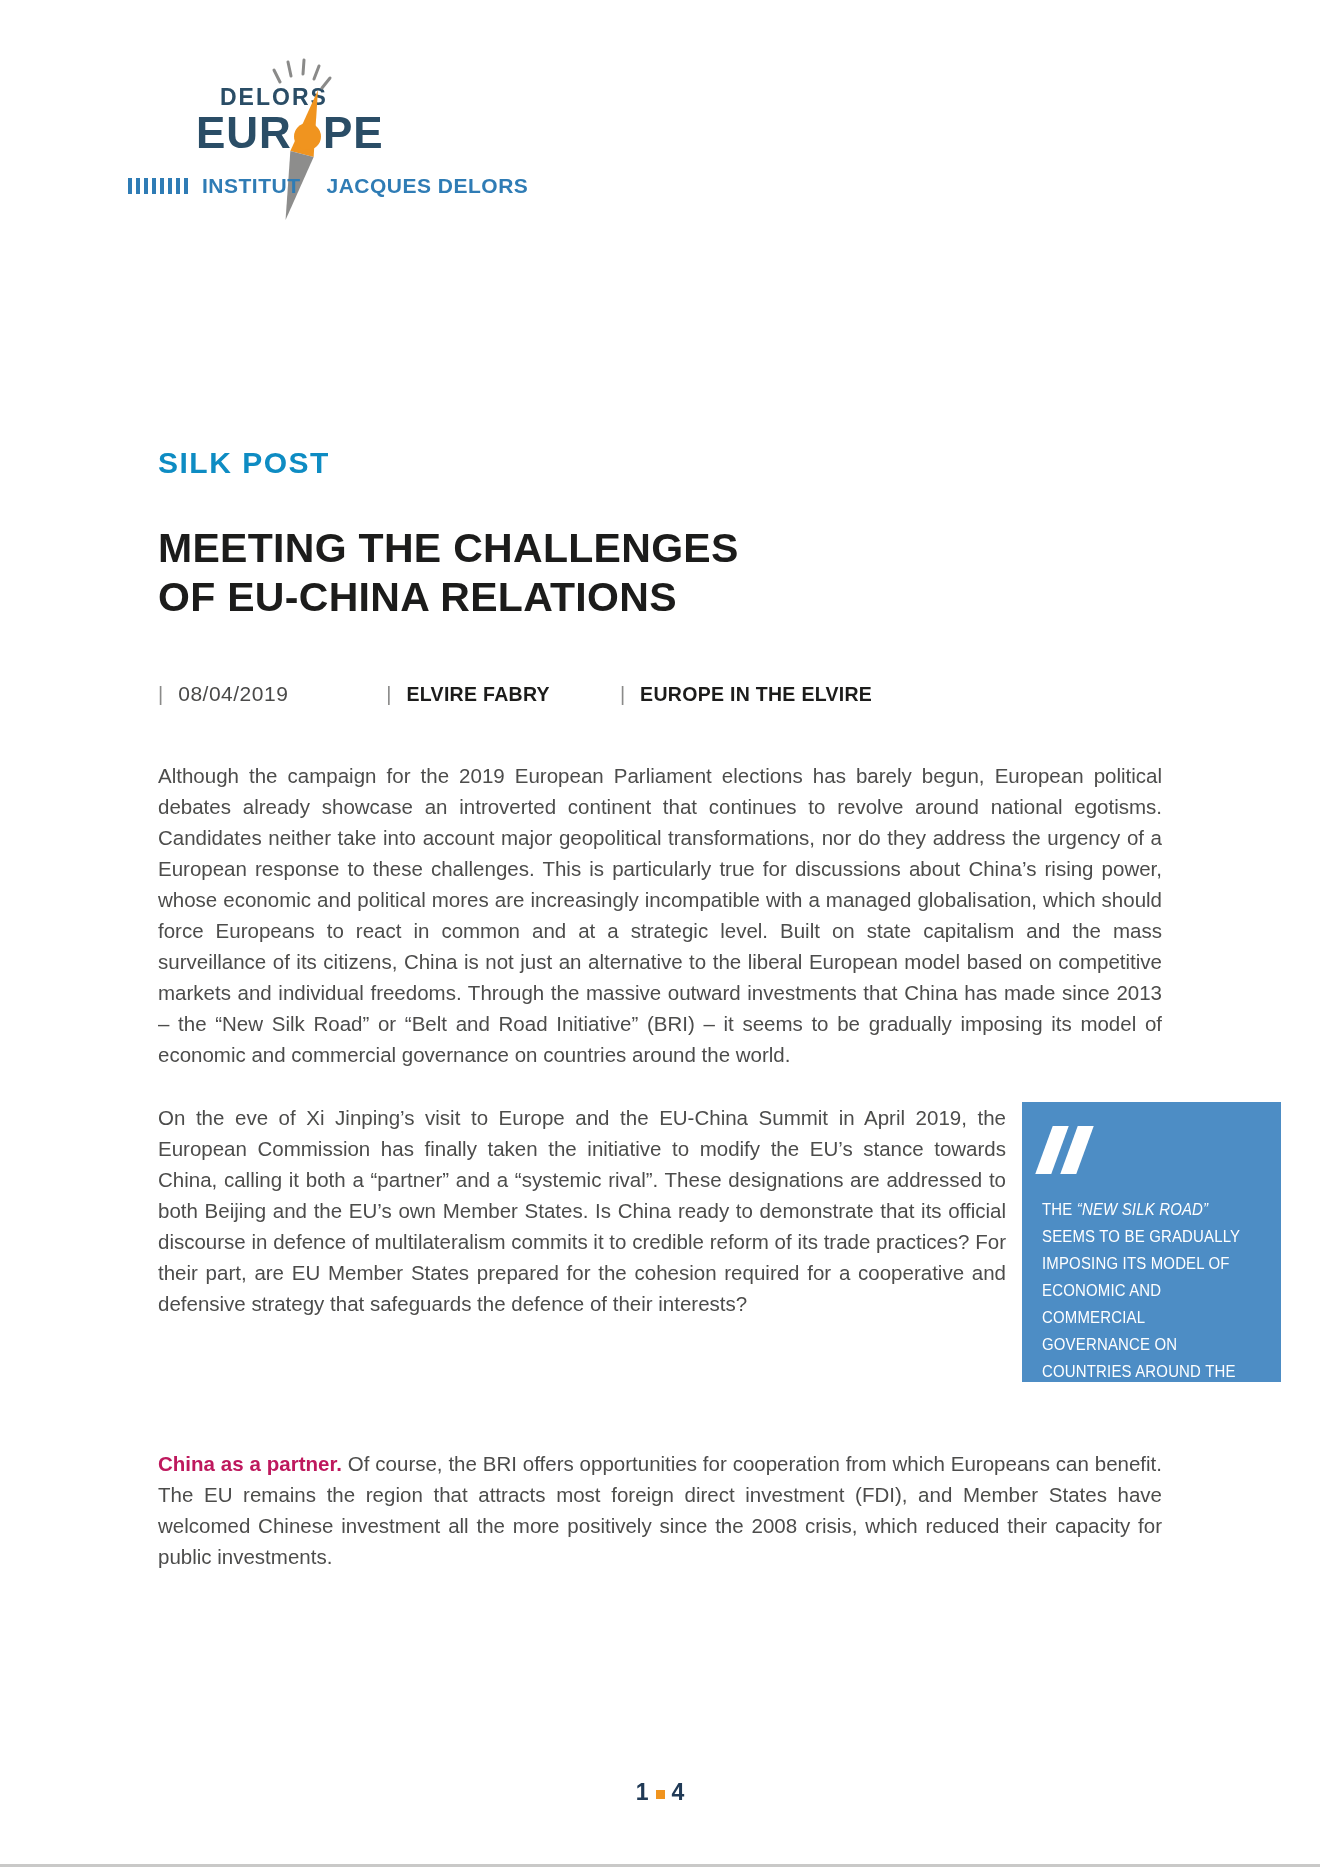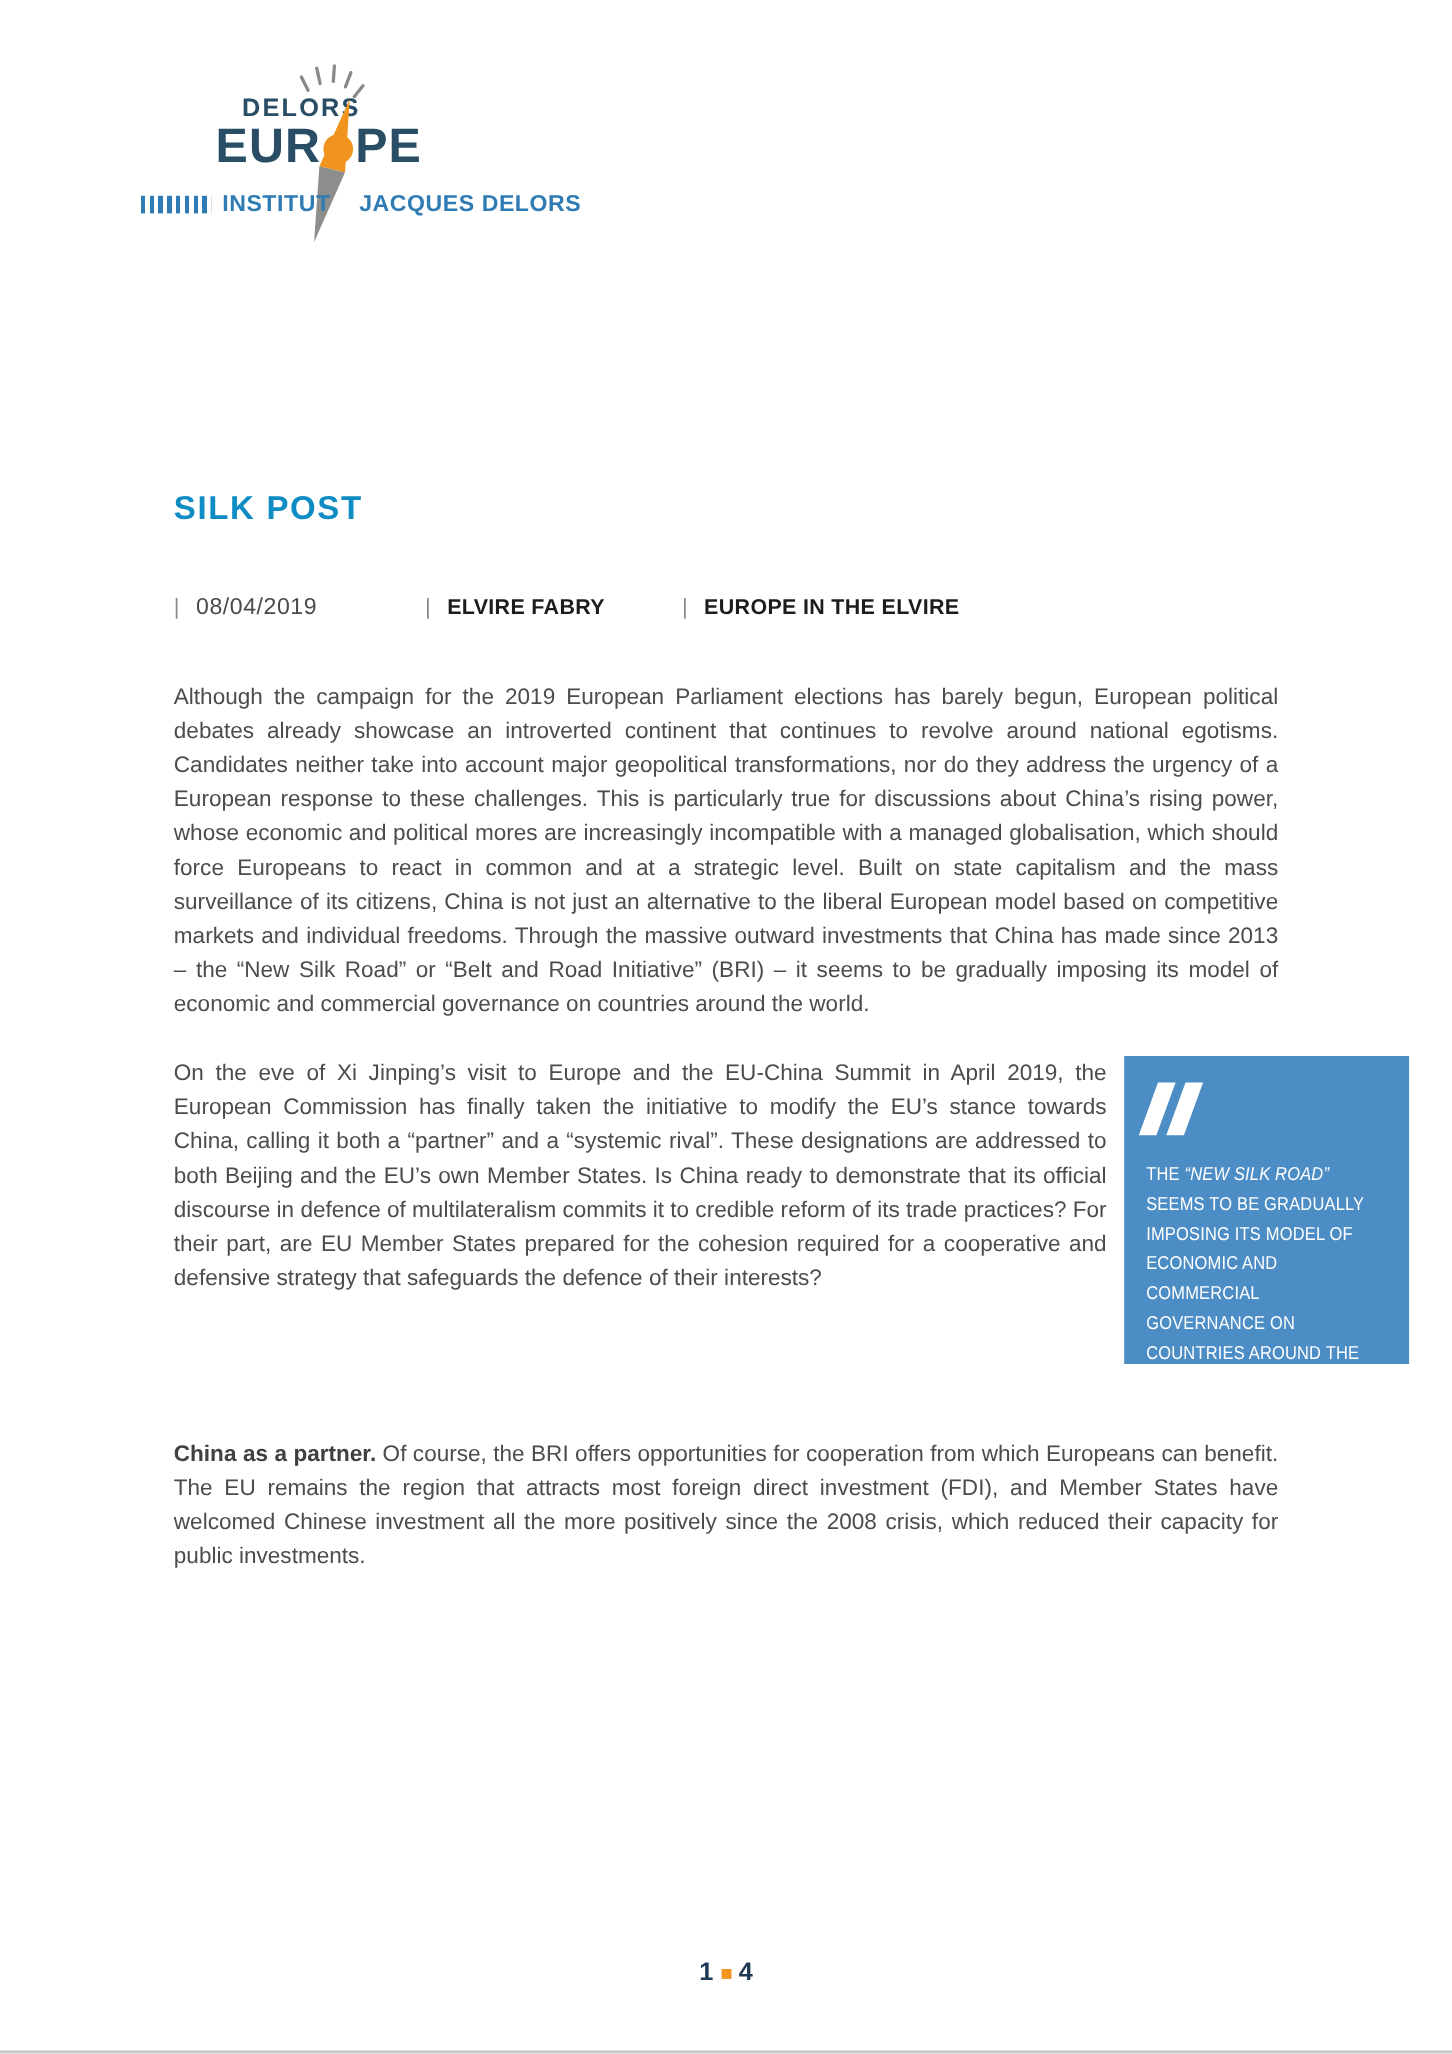--- a/index.html
+++ b/index.html
@@ -141,21 +141,21 @@
     line-height: 27px;
     letter-spacing: 0.2px;
     color: #ffffff;
     width: 114%;
     transform: scaleX(0.88);
     transform-origin: left top;
   }
   .qtext em { font-style: italic; }
 
   .para-3 { margin-top: 60px; }
-  .lead { color: #404040; font-weight: bold; }
+  .lead { color: #be185d; font-weight: bold; }
 
   
   .pagenum {
     position: absolute;
     left: 0; bottom: 58px;
     width: 100%;
     text-align: center;
     font-size: 23px;
     font-weight: bold;
     color: #203a56;
@@ -195,20 +195,24 @@
       <span>INSTITUT</span>
       <span class="logo-gap"></span>
       <span>JACQUES DELORS</span>
     </div>
   </header>
 
   <main class="content">
 
     <div class="kicker">SILK POST</div>
 
+    <h1 class="title">
+      <span class="t-line">MEETING THE CHALLENGES</span>
+      <span class="t-line">OF EU-CHINA RELATIONS</span>
+    </h1>
 
     <div class="meta">
       <span class="pipe">|</span>
       <span class="meta-date">08/04/2019</span>
       <span class="pipe pipe-2">|</span>
       <span class="meta-strong">ELVIRE FABRY</span>
       <span class="pipe pipe-3">|</span>
       <span class="meta-strong">EUROPE IN THE ELVIRE</span>
     </div>
 

